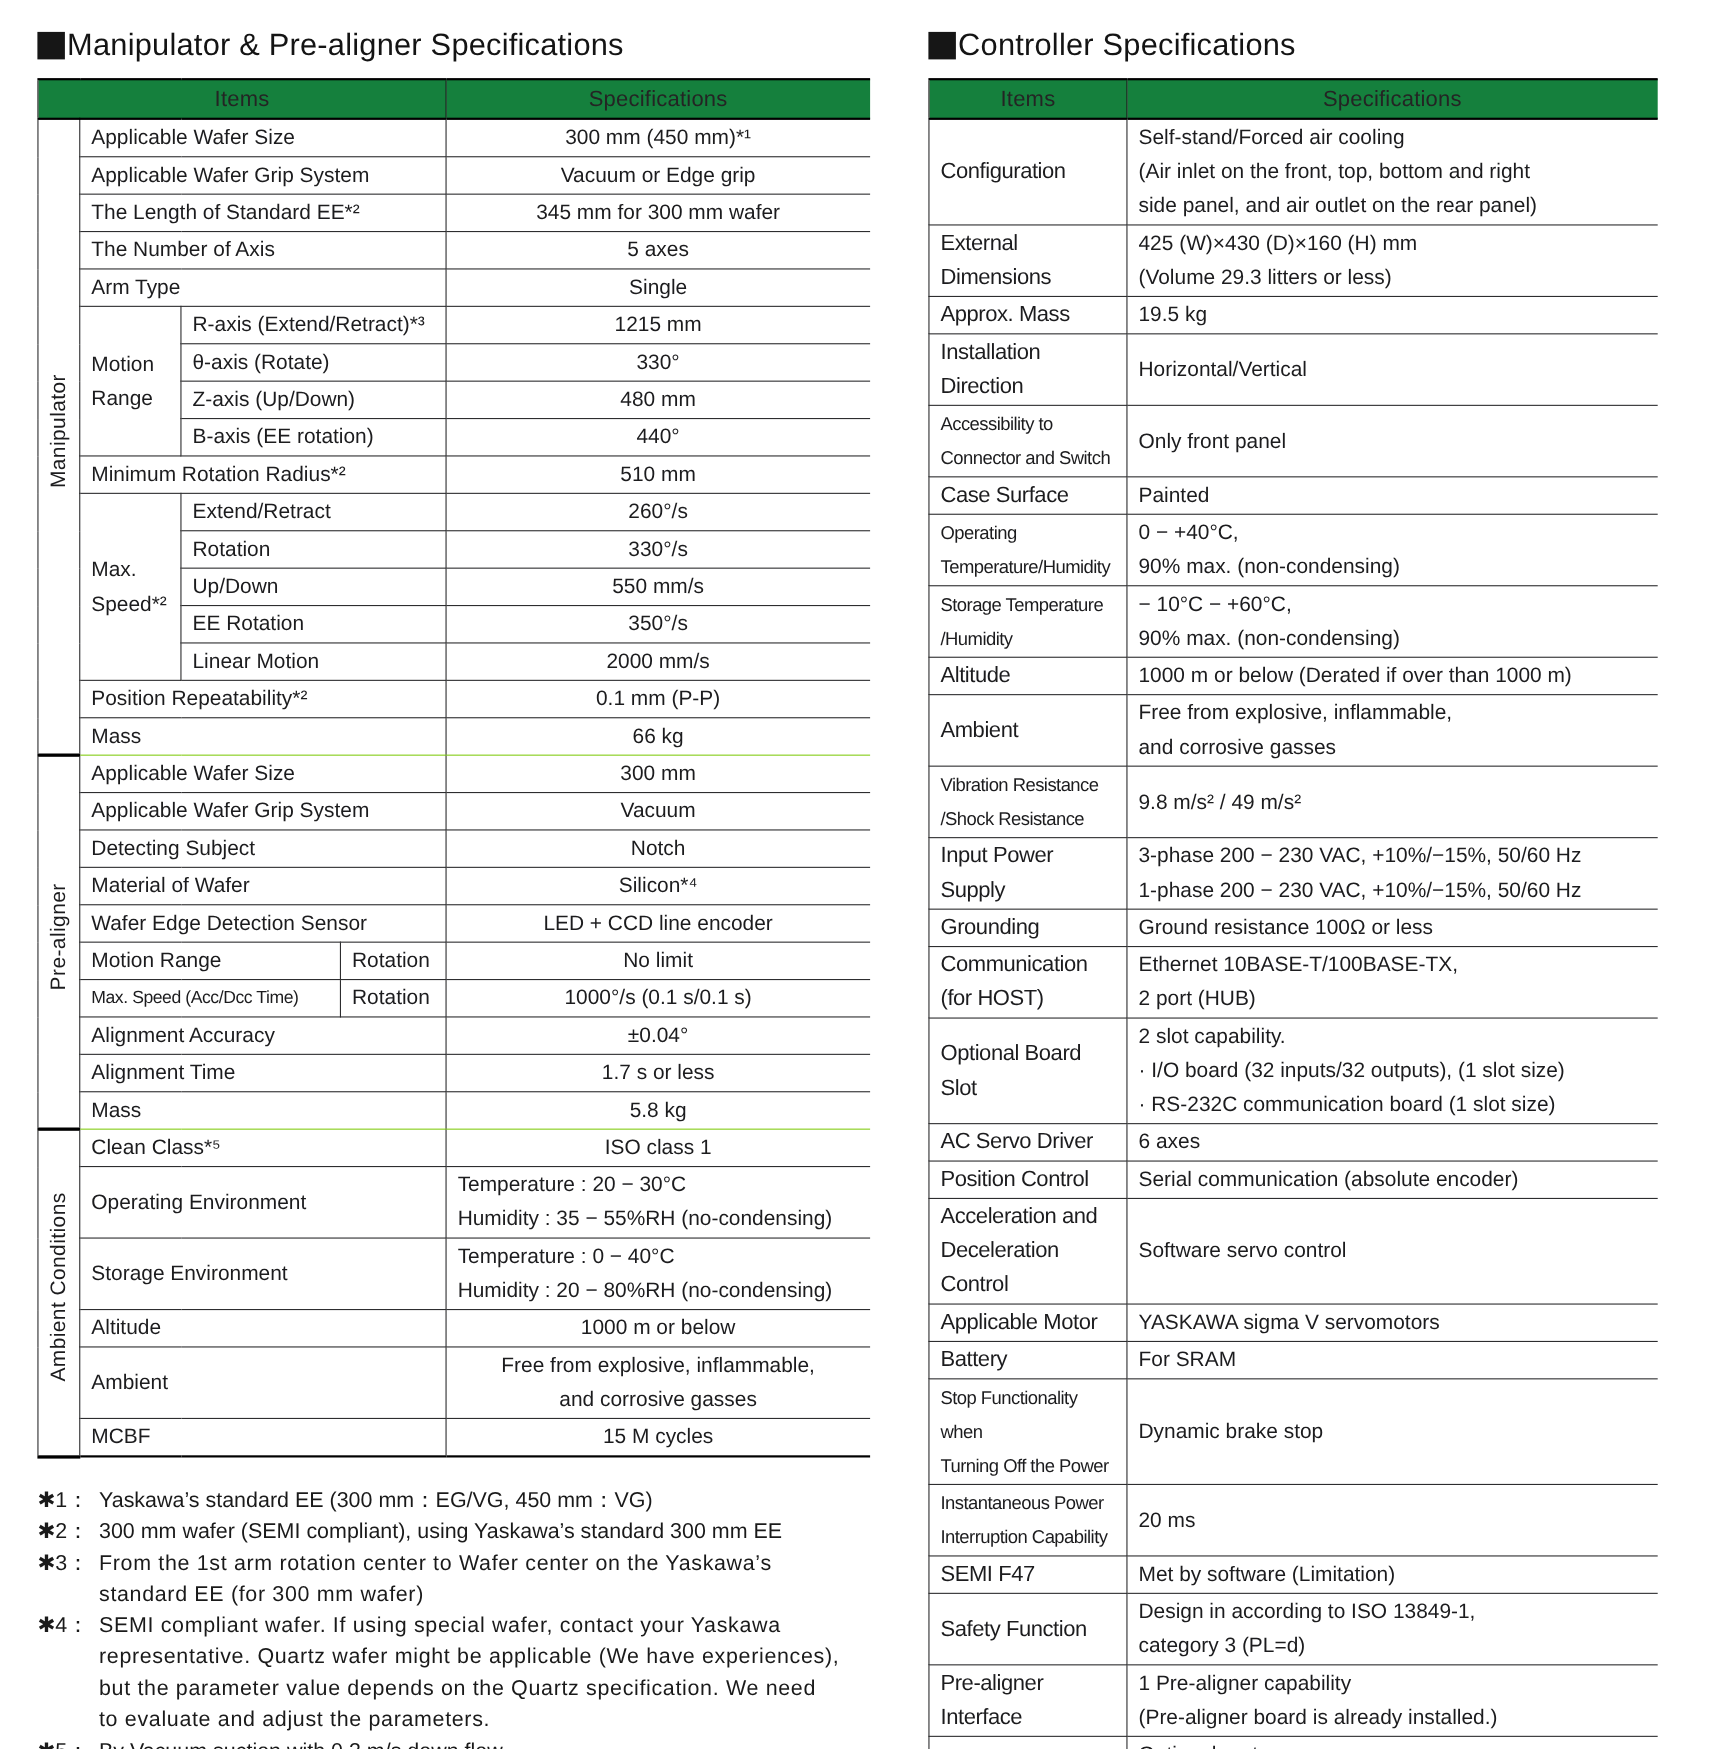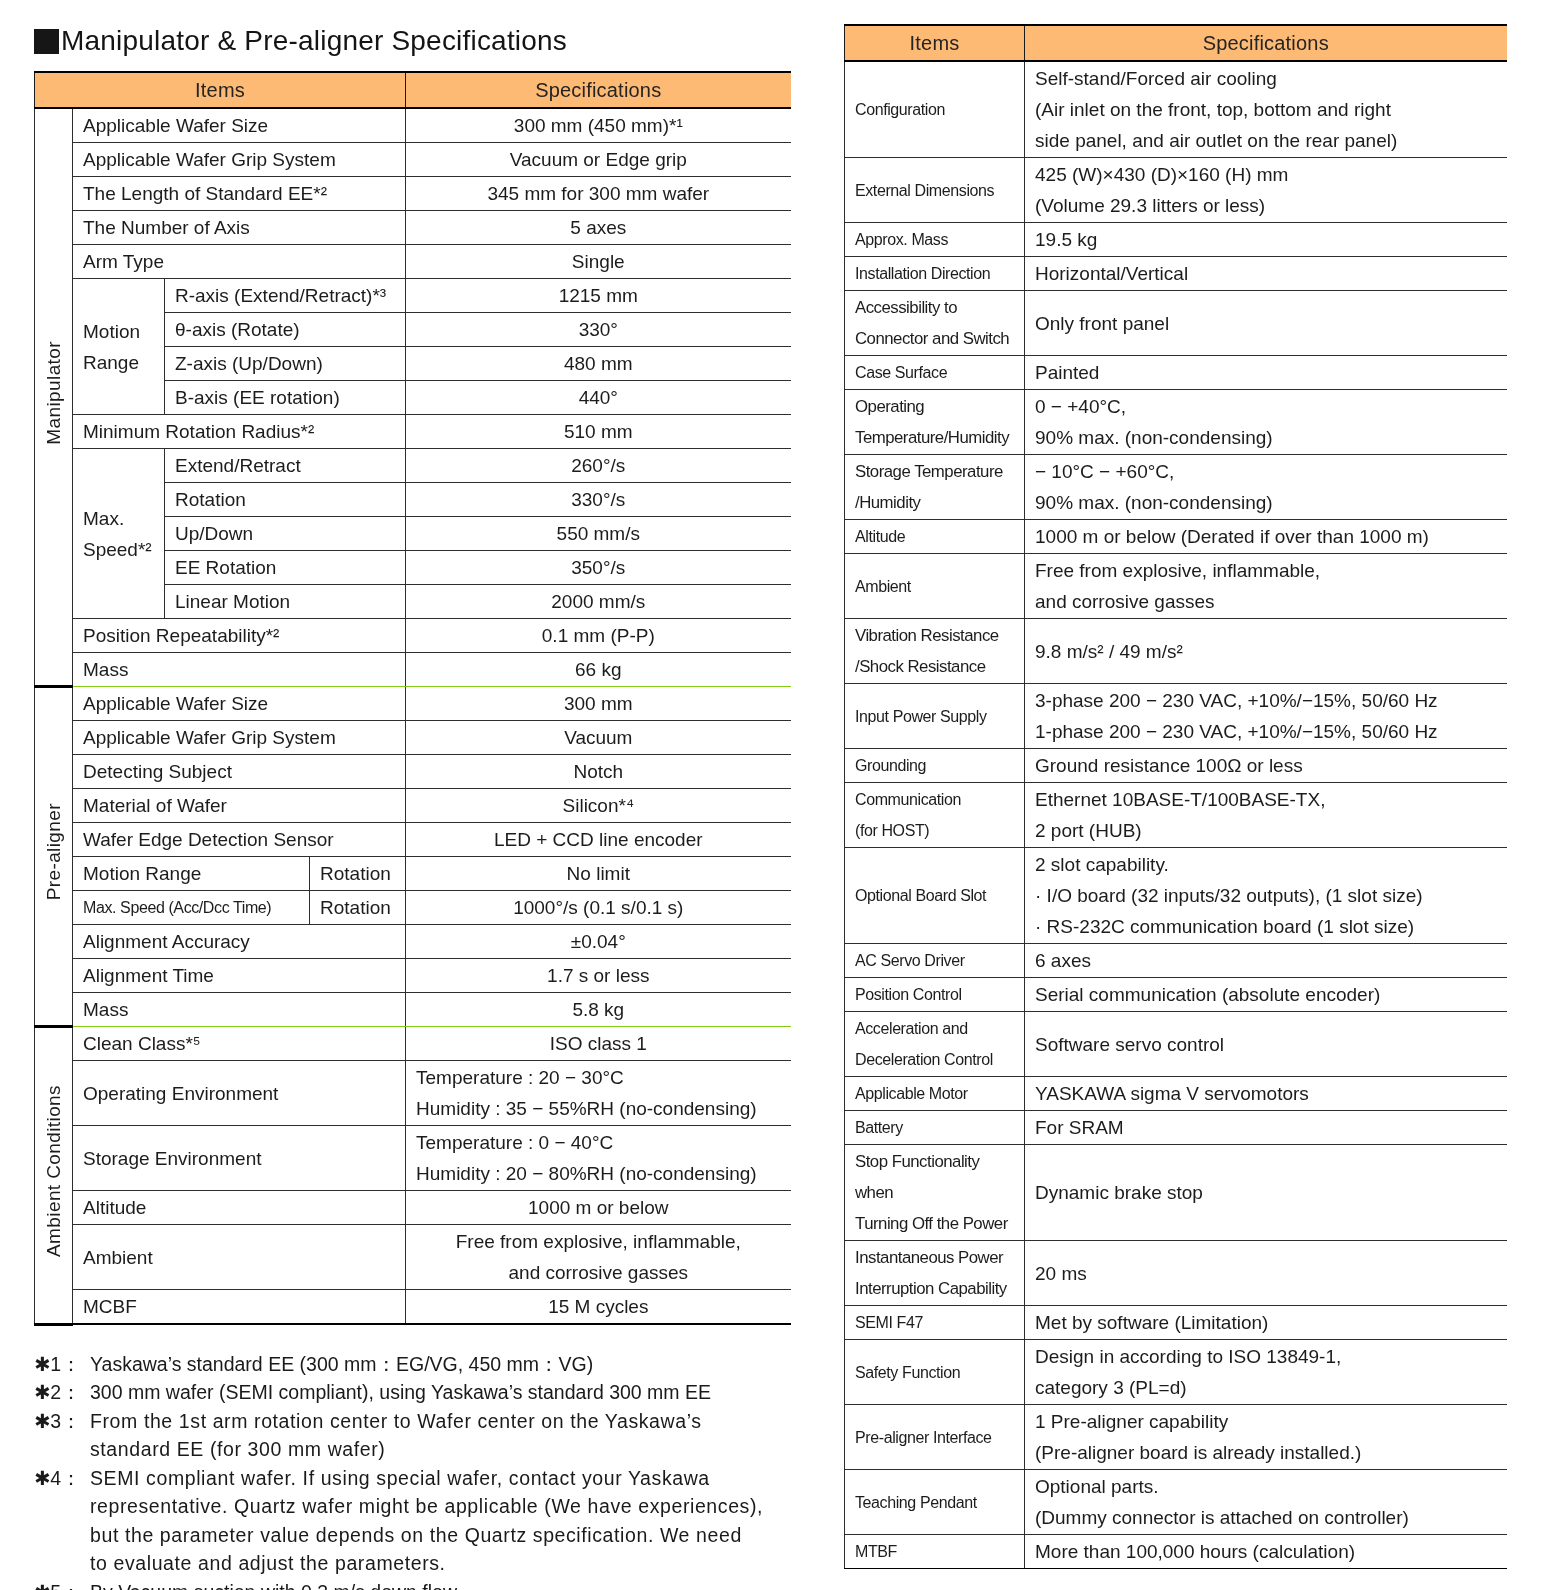--- a/index.html
+++ b/index.html
@@ -12,42 +12,42 @@
   .page { display:flex; gap:54px; padding:24px 0 0 34px; box-sizing:border-box; }
   .left-col  { width:756px; flex:none; }
   .right-col { width:662px; flex:none; }
 
   .section-title { display:flex; align-items:center; gap:2px; margin:0 0 13px 0; height:34px; }
   .title-square { width:25px; height:25px; background:#161616; flex:none; }
   .section-title h1 { font-size:28px; font-weight:400; margin:0; letter-spacing:0.2px; color:#141414; white-space:nowrap; }
 
   table { border-collapse:collapse; table-layout:fixed; width:100%; }
   th {
-    background:#fdba74; font-weight:400; font-size:20px; color:#242424;
+    background:#15803d; font-weight:400; font-size:20px; color:#242424;
     height:34px; border:1px solid #1a1a1a; border-top:2px solid #000; border-bottom:2px solid #000;
     padding:0; letter-spacing:0.2px;
   }
   td {
     border:1px solid #2d2d2f;
     font-size:19px; line-height:31px; padding:1px 8px;
     vertical-align:middle; white-space:pre-line;
   }
   .spec-table tr > *:last-child { border-right:none; }
 
   td.center { text-align:center; padding-left:2px; padding-right:2px; }
   td.sl { text-align:left; padding-left:10px; }
   td.item { padding-left:10px; }
   td.sm { font-size:16px; letter-spacing:-0.4px; }
 
   .group-cell { text-align:center; padding:0; border-bottom:3px solid #000; }
   .vtext { writing-mode:vertical-rl; transform:rotate(180deg); display:inline-block; font-size:19px; letter-spacing:0.4px; line-height:1; padding:2px 0; }
   tr.gend > td { border-bottom:1px solid #84cc16; }
   .left-table tr:last-child > td { border-bottom:2px solid #000; }
 
-  .right-table td.item { font-size:16px; letter-spacing:-0.4px; }
+  .right-table td.item { font-size:20px; letter-spacing:-0.4px; }
   .right-table td.item.sm { font-size:16.8px; letter-spacing:-0.5px; }
   .right-table tr:last-child > td { border-bottom:1.5px solid #000; }
 
   .footnotes { margin-top:24px; width:790px; }
   .fn { display:flex; font-size:19.5px; line-height:28.5px; color:#1a1a1a; }
   .fn-marker { width:56px; flex:none; }
   .fn-text { flex:1; white-space:pre-line; }
   .fn.spread .fn-text { letter-spacing:0.6px; }
 </style>
 </head>
@@ -250,20 +250,24 @@
 to evaluate and adjust the parameters.</span>
       </div>
       <div class="fn">
         <span class="fn-marker">✱5：</span>
         <span class="fn-text">By Vacuum suction with 0.3 m/s down flow</span>
       </div>
     </div>
   </div>
 
   <div class="right-col">
+    <div class="section-title">
+      <div class="title-square"></div>
+      <h1>Controller Specifications</h1>
+    </div>
 
     <table class="spec-table right-table">
       <colgroup>
           <col style="width:180px">
           <col style="width:482px">
         </colgroup>
       <tbody>
         <tr>
           <th>Items</th>
           <th>Specifications</th>

